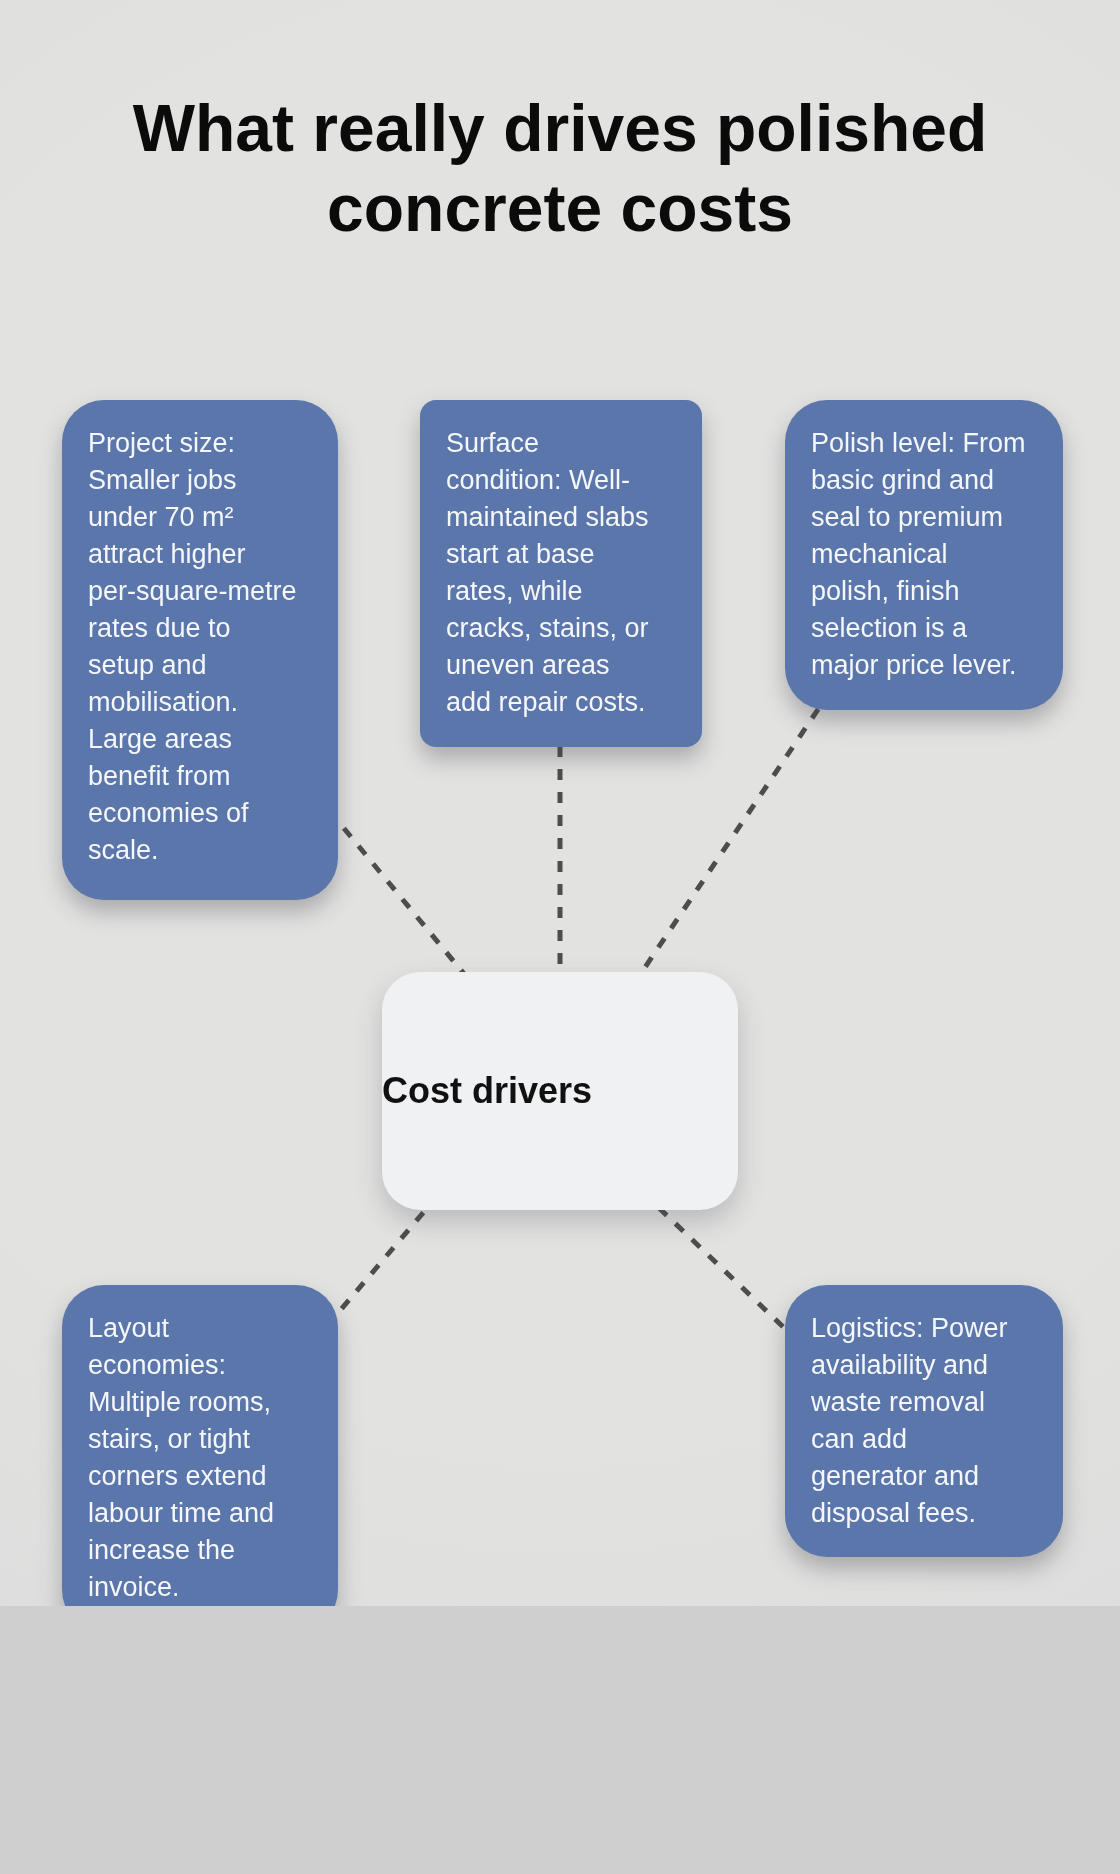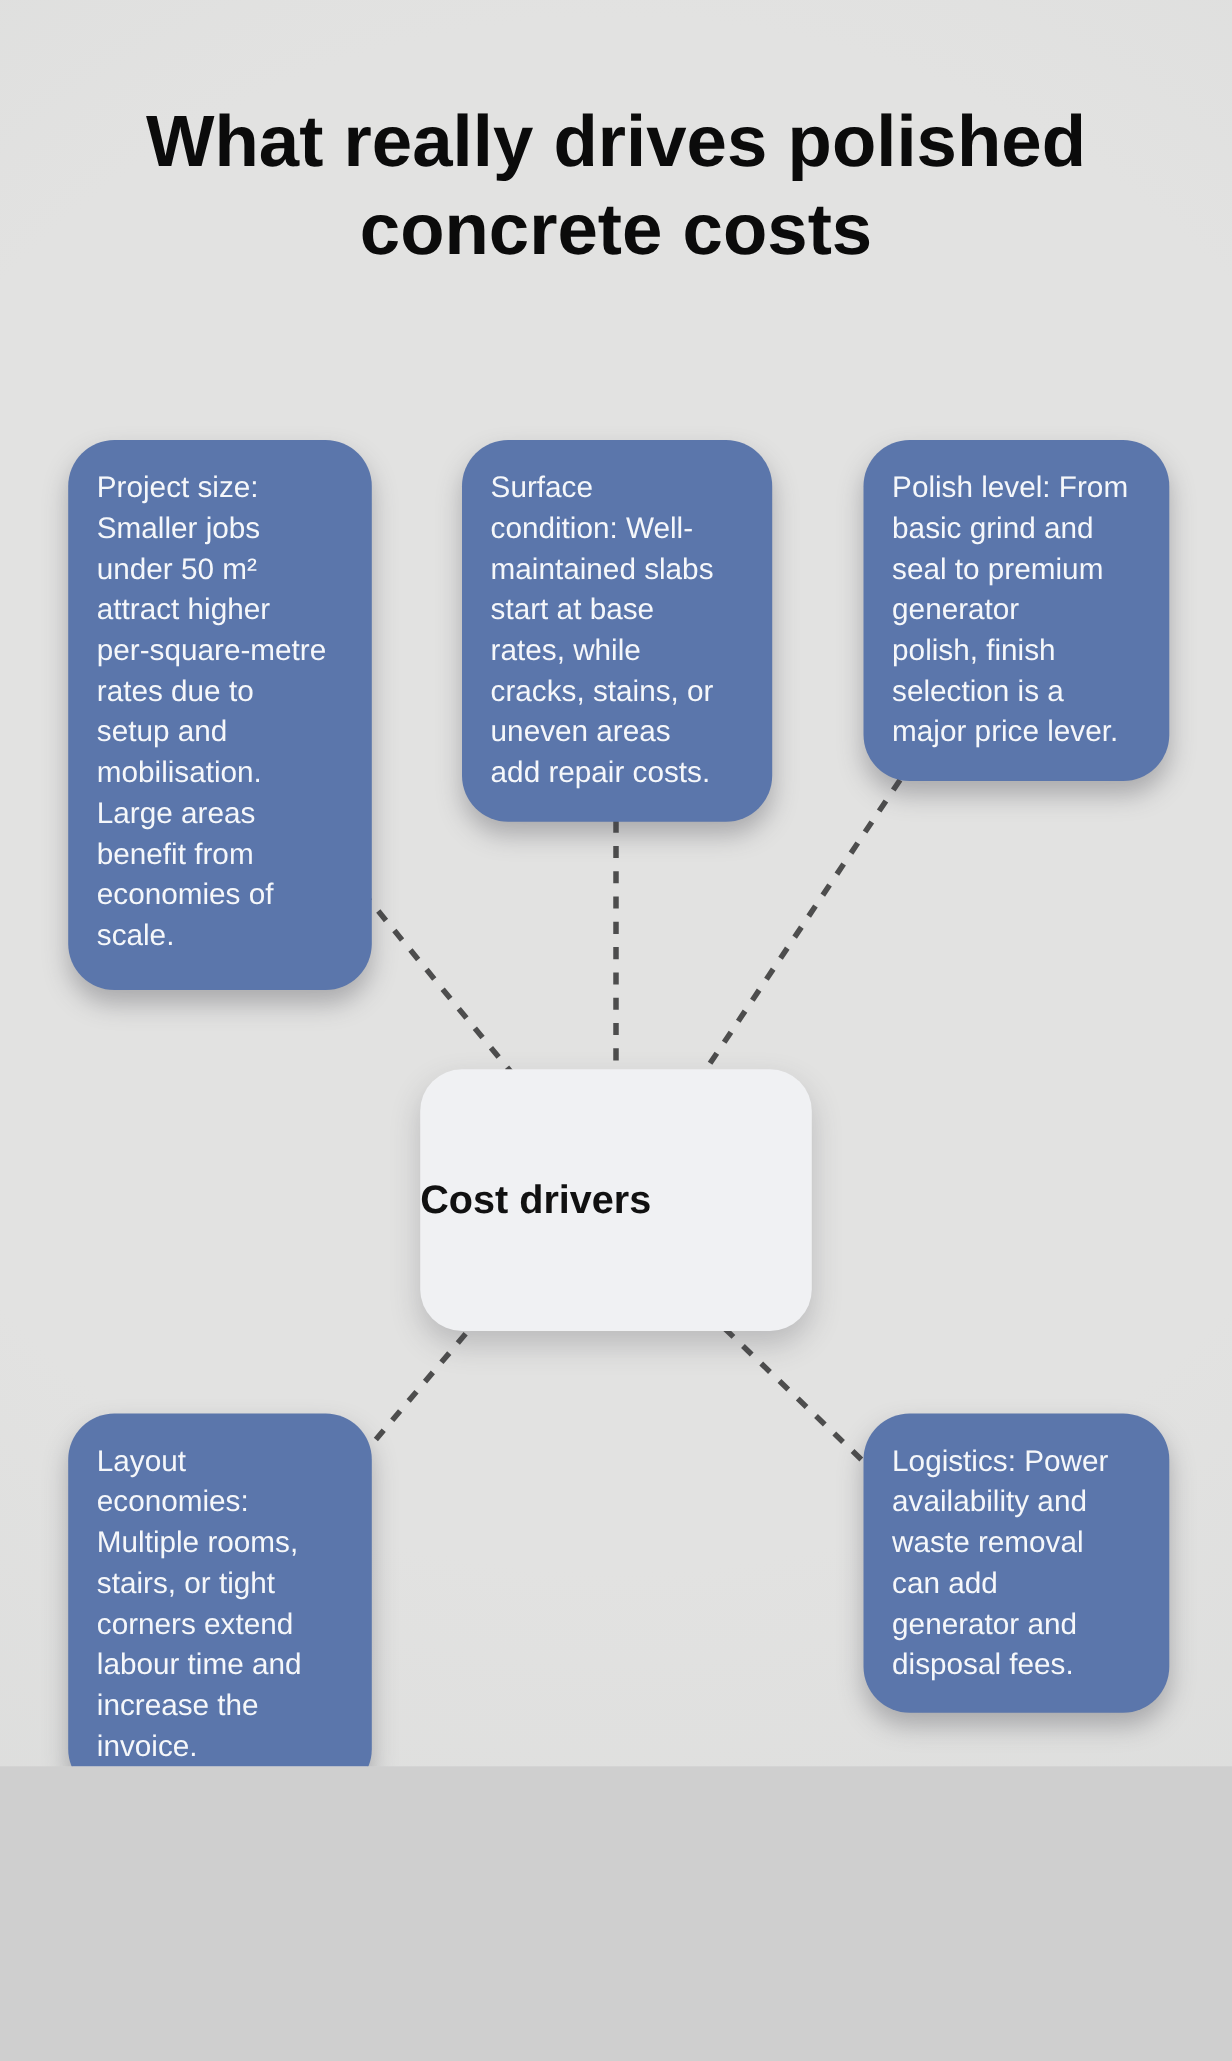--- a/index.html
+++ b/index.html
@@ -49,21 +49,21 @@
     border-radius: 42px;
     color: var(--node-text, #f5f7fa);
     font-size: 27px;
     line-height: 37px;
     padding: 25px 26px;
     box-shadow: 0 12px 22px rgba(70, 70, 78, 0.35);
   }
   .node p { white-space: pre-line; }
 
   .n-project-size      { left: 62px;  top: 400px;  width: 276px; height: 500px; }
-  .n-surface-condition { left: 420px; top: 400px;  width: 282px; height: 347px; }
+  .n-surface-condition { left: 420px; top: 400px;  width: 282px; height: 347px; border-radius: 16px; }
   .n-polish-level      { left: 785px; top: 400px;  width: 278px; height: 310px; }
   .n-layout-complexity { left: 62px;  top: 1285px; width: 276px; height: 347px; }
   .n-logistics         { left: 785px; top: 1285px; width: 278px; height: 272px; }
 
   .center-node {
     position: absolute;
     z-index: 2;
     left: 382px; top: 972px;
     width: 356px; height: 238px;
     background: var(--center-bg, #f0f1f3);
@@ -112,21 +112,21 @@
     <line x1="300" y1="775" x2="502" y2="1020"></line>
     <line x1="560" y1="700" x2="560" y2="1050"></line>
     <line x1="831" y1="690" x2="603" y2="1030"></line>
     <line x1="468" y1="1160" x2="230" y2="1440"></line>
     <line x1="609" y1="1160" x2="849" y2="1390"></line>
   </svg>
 
   <div class="node n-project-size">
     <p>Project size:
 Smaller jobs
-under 50 m²
+under 70 m²
 attract higher
 per-square-metre
 rates due to
 setup and
 mobilisation.
 Large areas
 benefit from
 economies of
 scale.</p>
   </div>
@@ -139,21 +139,21 @@
 rates, while
 cracks, stains, or
 uneven areas
 add repair costs.</p>
   </div>
 
   <div class="node n-polish-level">
     <p>Polish level: From
 basic grind and
 seal to premium
-generator
+mechanical
 polish, finish
 selection is a
 major price lever.</p>
   </div>
 
   <div class="center-node">
     <span>Cost drivers</span>
   </div>
 
   <div class="node n-layout-complexity">

